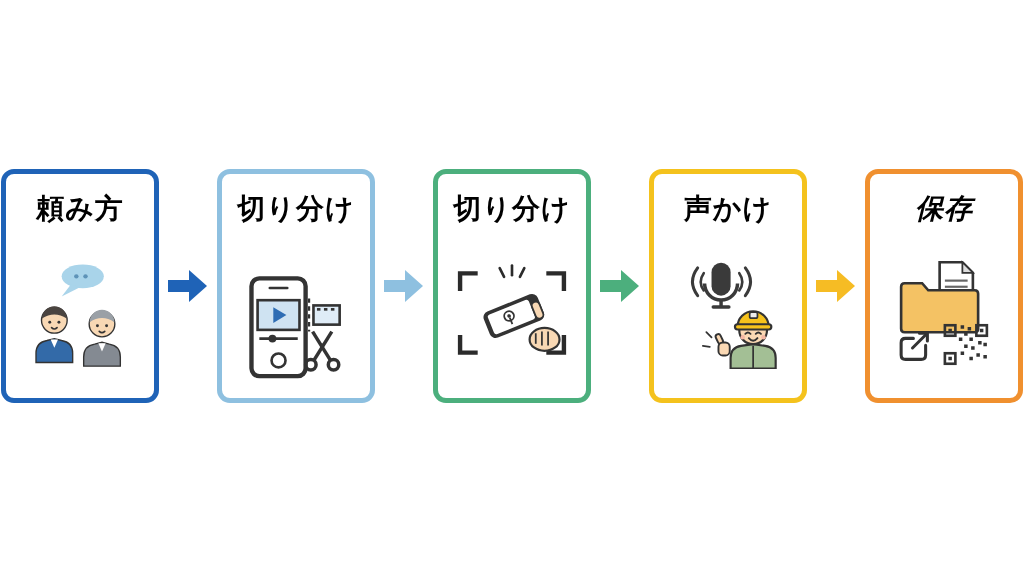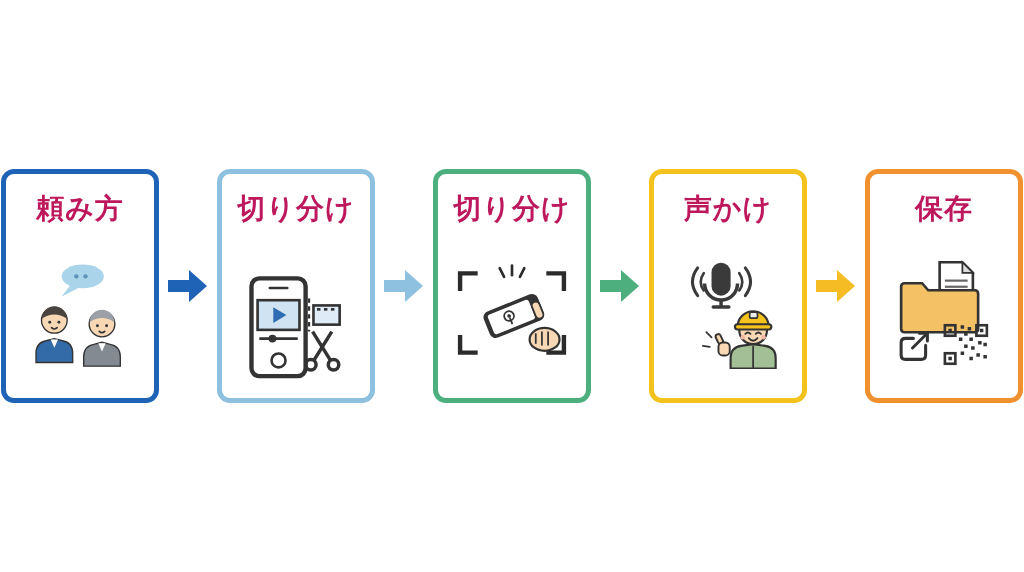--- a/index.html
+++ b/index.html
@@ -9,21 +9,21 @@
   }
   .flow{
     position:absolute;inset:0;display:flex;align-items:center;justify-content:center;gap:9px;
   }
   .step{
     width:158px;height:234px;box-sizing:border-box;background:#ffffff;
     border:5px solid #999;border-radius:13px;
     display:flex;flex-direction:column;align-items:center;padding-top:16px;
   }
   .step-title{
-    font-size:28px;font-weight:700;color:#be185d;letter-spacing:1px;white-space:nowrap;
+    font-size:28px;font-weight:700;color:#000000;letter-spacing:1px;white-space:nowrap;
   }
   .icon-area{flex:1;display:flex;align-items:center;justify-content:center;}
   .arrow{flex:0 0 auto;}
   svg{display:block;}
 </style>
 </head>
 <body>
 
 <div class="stage">
   <div class="flow">
@@ -170,21 +170,21 @@
             <line x1="54" y1="103" x2="46" y2="102" stroke="#333" stroke-width="2" stroke-linecap="round"></line>
           </g>
         </svg>
       </div>
     </div>
 
     <svg class="arrow" viewBox="0 0 40 34" width="40" height="34">
       <polygon points="0,11 21,11 21,1 39,17 21,33 21,23 0,23" style="fill: rgb(246, 188, 36);"></polygon>
     </svg>
 
-    <div class="step" style="border-color: rgb(240, 144, 47);">
+    <div class="step" style="border-color: rgb(240, 144, 47); font-style: italic;">
       <div class="step-title">保存</div>
       <div class="icon-area">
         <svg viewBox="0 0 130 128" width="114" height="112">
           <g>
             <path d="M60 6 H86 L98 18 V52 H60 Z" fill="#ffffff" stroke="#333" stroke-width="3"></path>
             <path d="M86 6 L86 18 L98 18 Z" fill="#dddddd" stroke="#333" stroke-width="2"></path>
             <line x1="66" y1="27" x2="92" y2="27" stroke="#666" stroke-width="2.5"></line>
             <line x1="66" y1="34" x2="92" y2="34" stroke="#666" stroke-width="2.5"></line>
             <line x1="66" y1="41" x2="84" y2="41" stroke="#666" stroke-width="2.5"></line>
           </g>

